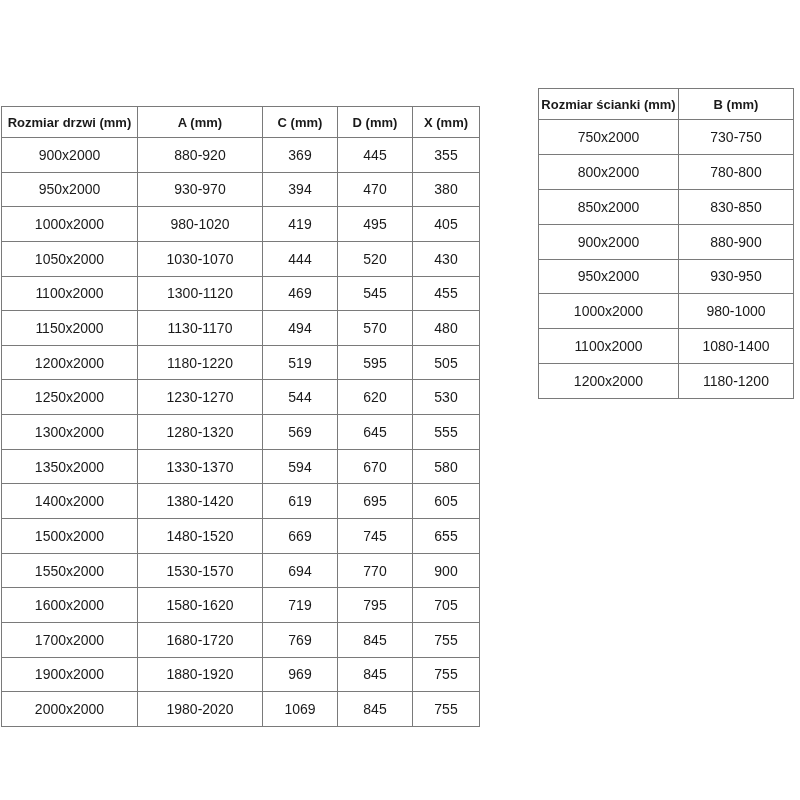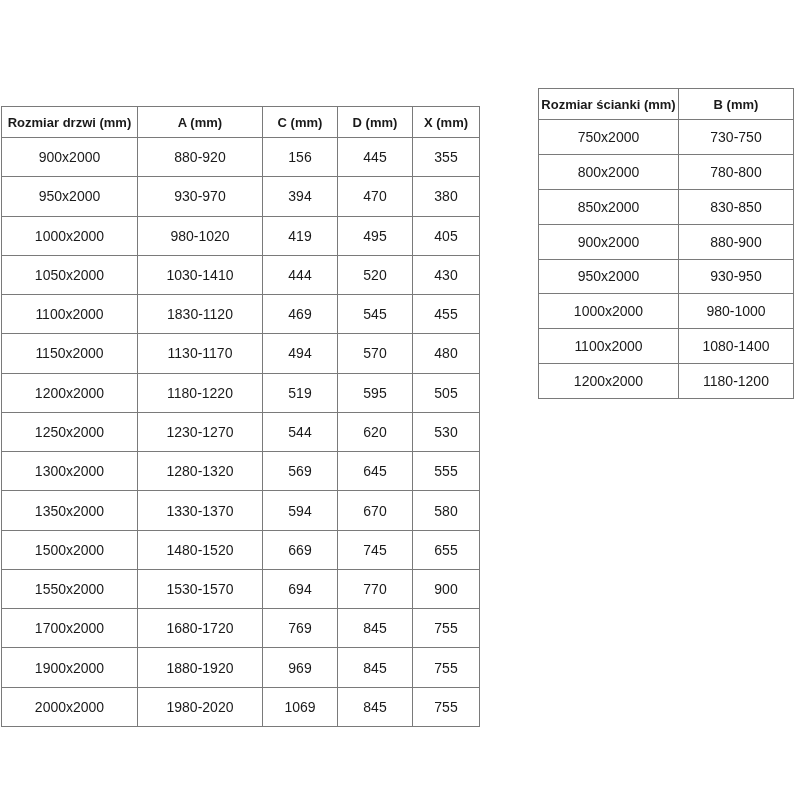--- a/index.html
+++ b/index.html
@@ -63,48 +63,48 @@
           <th>A (mm)</th>
           <th>C (mm)</th>
           <th>D (mm)</th>
           <th>X (mm)</th>
         </tr>
     </thead>
     <tbody>
         <tr>
           <td>900x2000</td>
           <td>880-920</td>
-          <td>156</td>
+          <td>369</td>
           <td>445</td>
           <td>355</td>
         </tr>
         <tr>
           <td>950x2000</td>
           <td>930-970</td>
           <td>394</td>
           <td>470</td>
           <td>380</td>
         </tr>
         <tr>
           <td>1000x2000</td>
           <td>980-1020</td>
           <td>419</td>
           <td>495</td>
           <td>405</td>
         </tr>
         <tr>
           <td>1050x2000</td>
-          <td>1030-1410</td>
+          <td>1030-1070</td>
           <td>444</td>
           <td>520</td>
           <td>430</td>
         </tr>
         <tr>
           <td>1100x2000</td>
-          <td>1830-1120</td>
+          <td>1300-1120</td>
           <td>469</td>
           <td>545</td>
           <td>455</td>
         </tr>
         <tr>
           <td>1150x2000</td>
           <td>1130-1170</td>
           <td>494</td>
           <td>570</td>
           <td>480</td>
@@ -131,32 +131,46 @@
           <td>555</td>
         </tr>
         <tr>
           <td>1350x2000</td>
           <td>1330-1370</td>
           <td>594</td>
           <td>670</td>
           <td>580</td>
         </tr>
         <tr>
+          <td>1400x2000</td>
+          <td>1380-1420</td>
+          <td>619</td>
+          <td>695</td>
+          <td>605</td>
+        </tr>
+        <tr>
           <td>1500x2000</td>
           <td>1480-1520</td>
           <td>669</td>
           <td>745</td>
           <td>655</td>
         </tr>
         <tr>
           <td>1550x2000</td>
           <td>1530-1570</td>
           <td>694</td>
           <td>770</td>
           <td>900</td>
+        </tr>
+        <tr>
+          <td>1600x2000</td>
+          <td>1580-1620</td>
+          <td>719</td>
+          <td>795</td>
+          <td>705</td>
         </tr>
         <tr>
           <td>1700x2000</td>
           <td>1680-1720</td>
           <td>769</td>
           <td>845</td>
           <td>755</td>
         </tr>
         <tr>
           <td>1900x2000</td>

